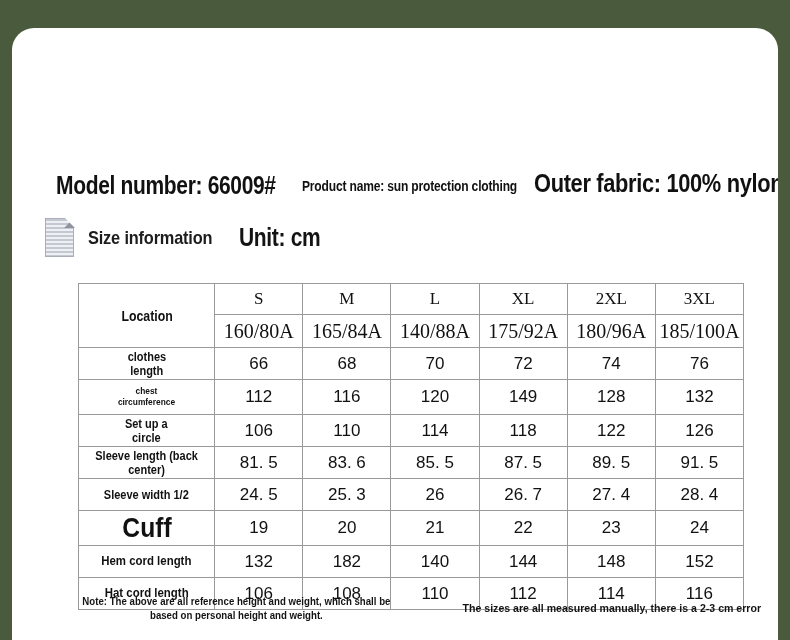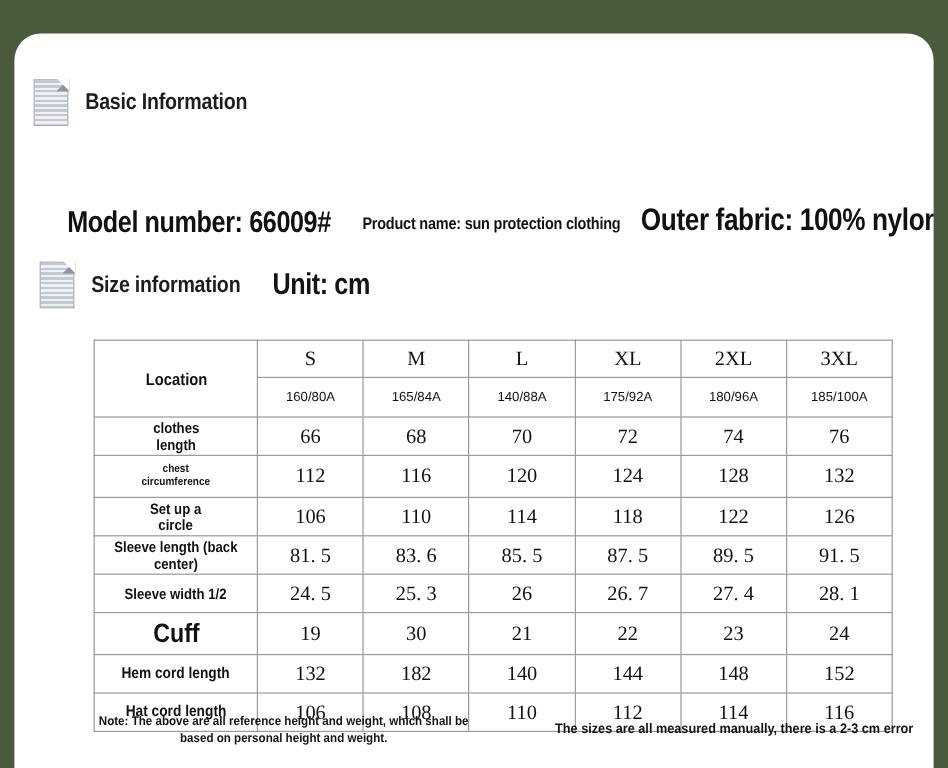--- a/index.html
+++ b/index.html
@@ -27,21 +27,21 @@
     overflow: hidden;
   }
 
   
   .section-head {
     position: absolute;
     display: flex;
     align-items: center;
   }
   #sec-basic { left: 16px; top: 38px; }
-  #sec-size  { left: 4px; top: 190px; padding-left: 17px; }
+  #sec-size  { left: 16px; top: 190px; padding-left: 17px; }
 
   .doc-icon {
     position: relative;
     width: 29px;
     height: 39px;
     flex: 0 0 auto;
     margin-right: 14px;
   }
   .doc-icon .page {
     position: absolute;
@@ -135,41 +135,41 @@
     font-size: 14px;
     transform: scaleX(0.88);
     height: 30px;
   }
   .th-size {
     font-family: "Liberation Serif", serif;
     font-size: 17px;
     height: 30px;
   }
   .th-spec {
-    font-family: Liberation Sans, sans-serif;
-    font-size: 11px;
+    font-family: Liberation Serif, serif;
+    font-size: 20px;
     height: 32px;
   }
 
   
   .row-label {
     font-family: "Liberation Sans", sans-serif;
     font-weight: bold;
     color: #151515;
     line-height: 1.12;
     padding: 2px 2px;
   }
   .row-label span { display: inline-block; transform: scaleX(0.88); }
   .lbl-s  { font-size: 12.5px; }
   .lbl-xs { font-size: 9.5px; }
   .lbl-m  { font-size: 13px; }
-  .lbl-xl { font-size: 22px; border-radius: 10px; }
+  .lbl-xl { font-size: 28px; border-radius: 10px; }
 
   .val {
-    font-family: Liberation Serif, serif;
+    font-family: Liberation Sans, sans-serif;
     font-size: 17px;
     color: #111111;
   }
 
   tr.r-tall td { height: 34px; }
   tr.r-reg  td { height: 31px; }
 
   
   .note {
     position: absolute;
@@ -182,28 +182,20 @@
     transform-origin: left center;
   }
   #note-left  { left: 68px;  top: 566px; width: 340px; font-size: 10.5px; transform: scaleX(0.92); }
   #note-right { left: 448px; top: 573px; width: 330px; font-size: 11.5px; transform: scaleX(0.92); text-align: center; }
 </style>
 </head>
 <body>
 
 <div id="card">
 
-  <div class="section-head" id="sec-basic">
-    <span class="doc-icon">
-      <span class="page"></span>
-      <span class="fold2"></span>
-      <span class="fold"></span>
-    </span>
-    <span class="sec-title">Basic Information</span>
-  </div>
 
   <div class="bi-item" id="bi-model">Model number: 66009#</div>
   <div class="bi-item" id="bi-name">Product name: sun protection clothing</div>
   <div class="bi-item" id="bi-fabric">Outer fabric: 100% nylon</div>
 
   <div class="section-head" id="sec-size">
     <span class="doc-icon">
       <span class="page"></span>
       <span class="fold2"></span>
       <span class="fold"></span>
@@ -247,21 +239,21 @@
           <td class="val">70</td>
           <td class="val">72</td>
           <td class="val">74</td>
           <td class="val">76</td>
         </tr>
         <tr class="r-tall">
           <td class="row-label lbl-xs"><span>chest</span><br><span>circumference</span></td>
           <td class="val">112</td>
           <td class="val">116</td>
           <td class="val">120</td>
-          <td class="val">124</td>
+          <td class="val">149</td>
           <td class="val">128</td>
           <td class="val">132</td>
         </tr>
         <tr class="r-reg">
           <td class="row-label lbl-s"><span>Set up a</span><br><span>circle</span></td>
           <td class="val">106</td>
           <td class="val">110</td>
           <td class="val">114</td>
           <td class="val">118</td>
           <td class="val">122</td>
@@ -276,26 +268,26 @@
           <td class="val">89. 5</td>
           <td class="val">91. 5</td>
         </tr>
         <tr class="r-reg">
           <td class="row-label lbl-s"><span>Sleeve width 1/2</span></td>
           <td class="val">24. 5</td>
           <td class="val">25. 3</td>
           <td class="val">26</td>
           <td class="val">26. 7</td>
           <td class="val">27. 4</td>
-          <td class="val">28. 1</td>
+          <td class="val">28. 4</td>
         </tr>
         <tr class="r-tall">
           <td class="row-label lbl-xl"><span>Cuff</span></td>
           <td class="val">19</td>
-          <td class="val">30</td>
+          <td class="val">20</td>
           <td class="val">21</td>
           <td class="val">22</td>
           <td class="val">23</td>
           <td class="val">24</td>
         </tr>
         <tr class="r-reg">
           <td class="row-label lbl-m"><span>Hem cord length</span></td>
           <td class="val">132</td>
           <td class="val">182</td>
           <td class="val">140</td>

